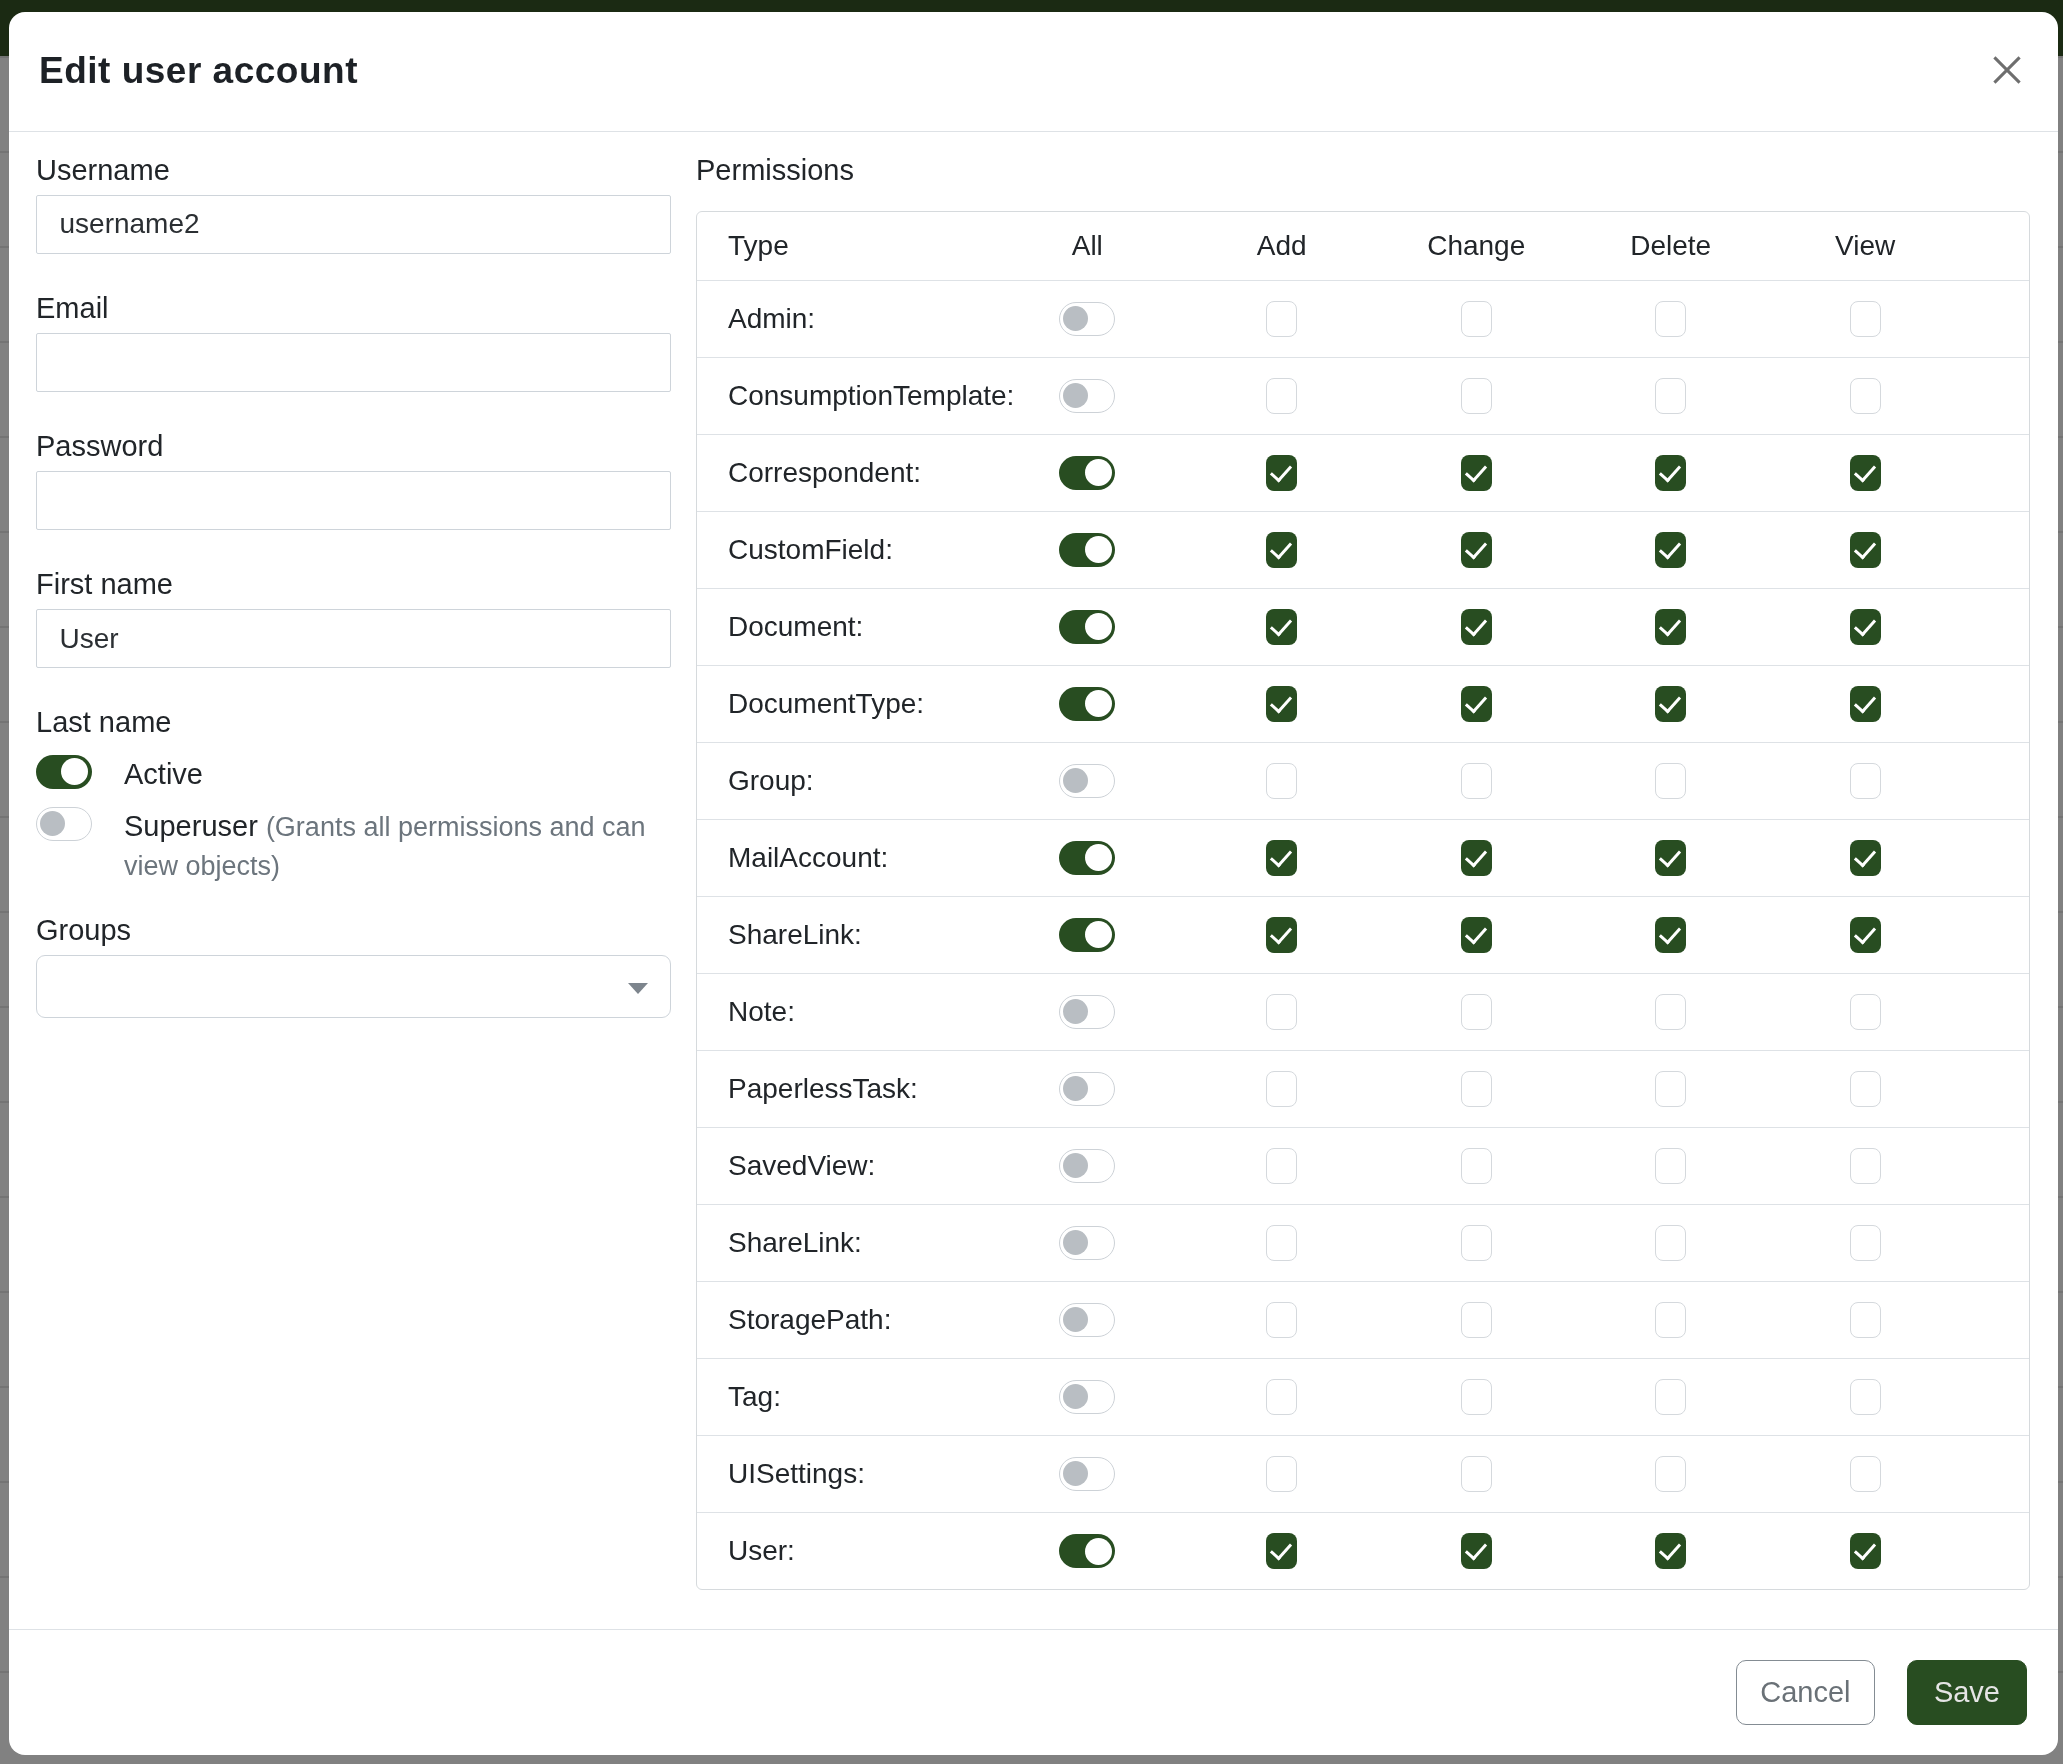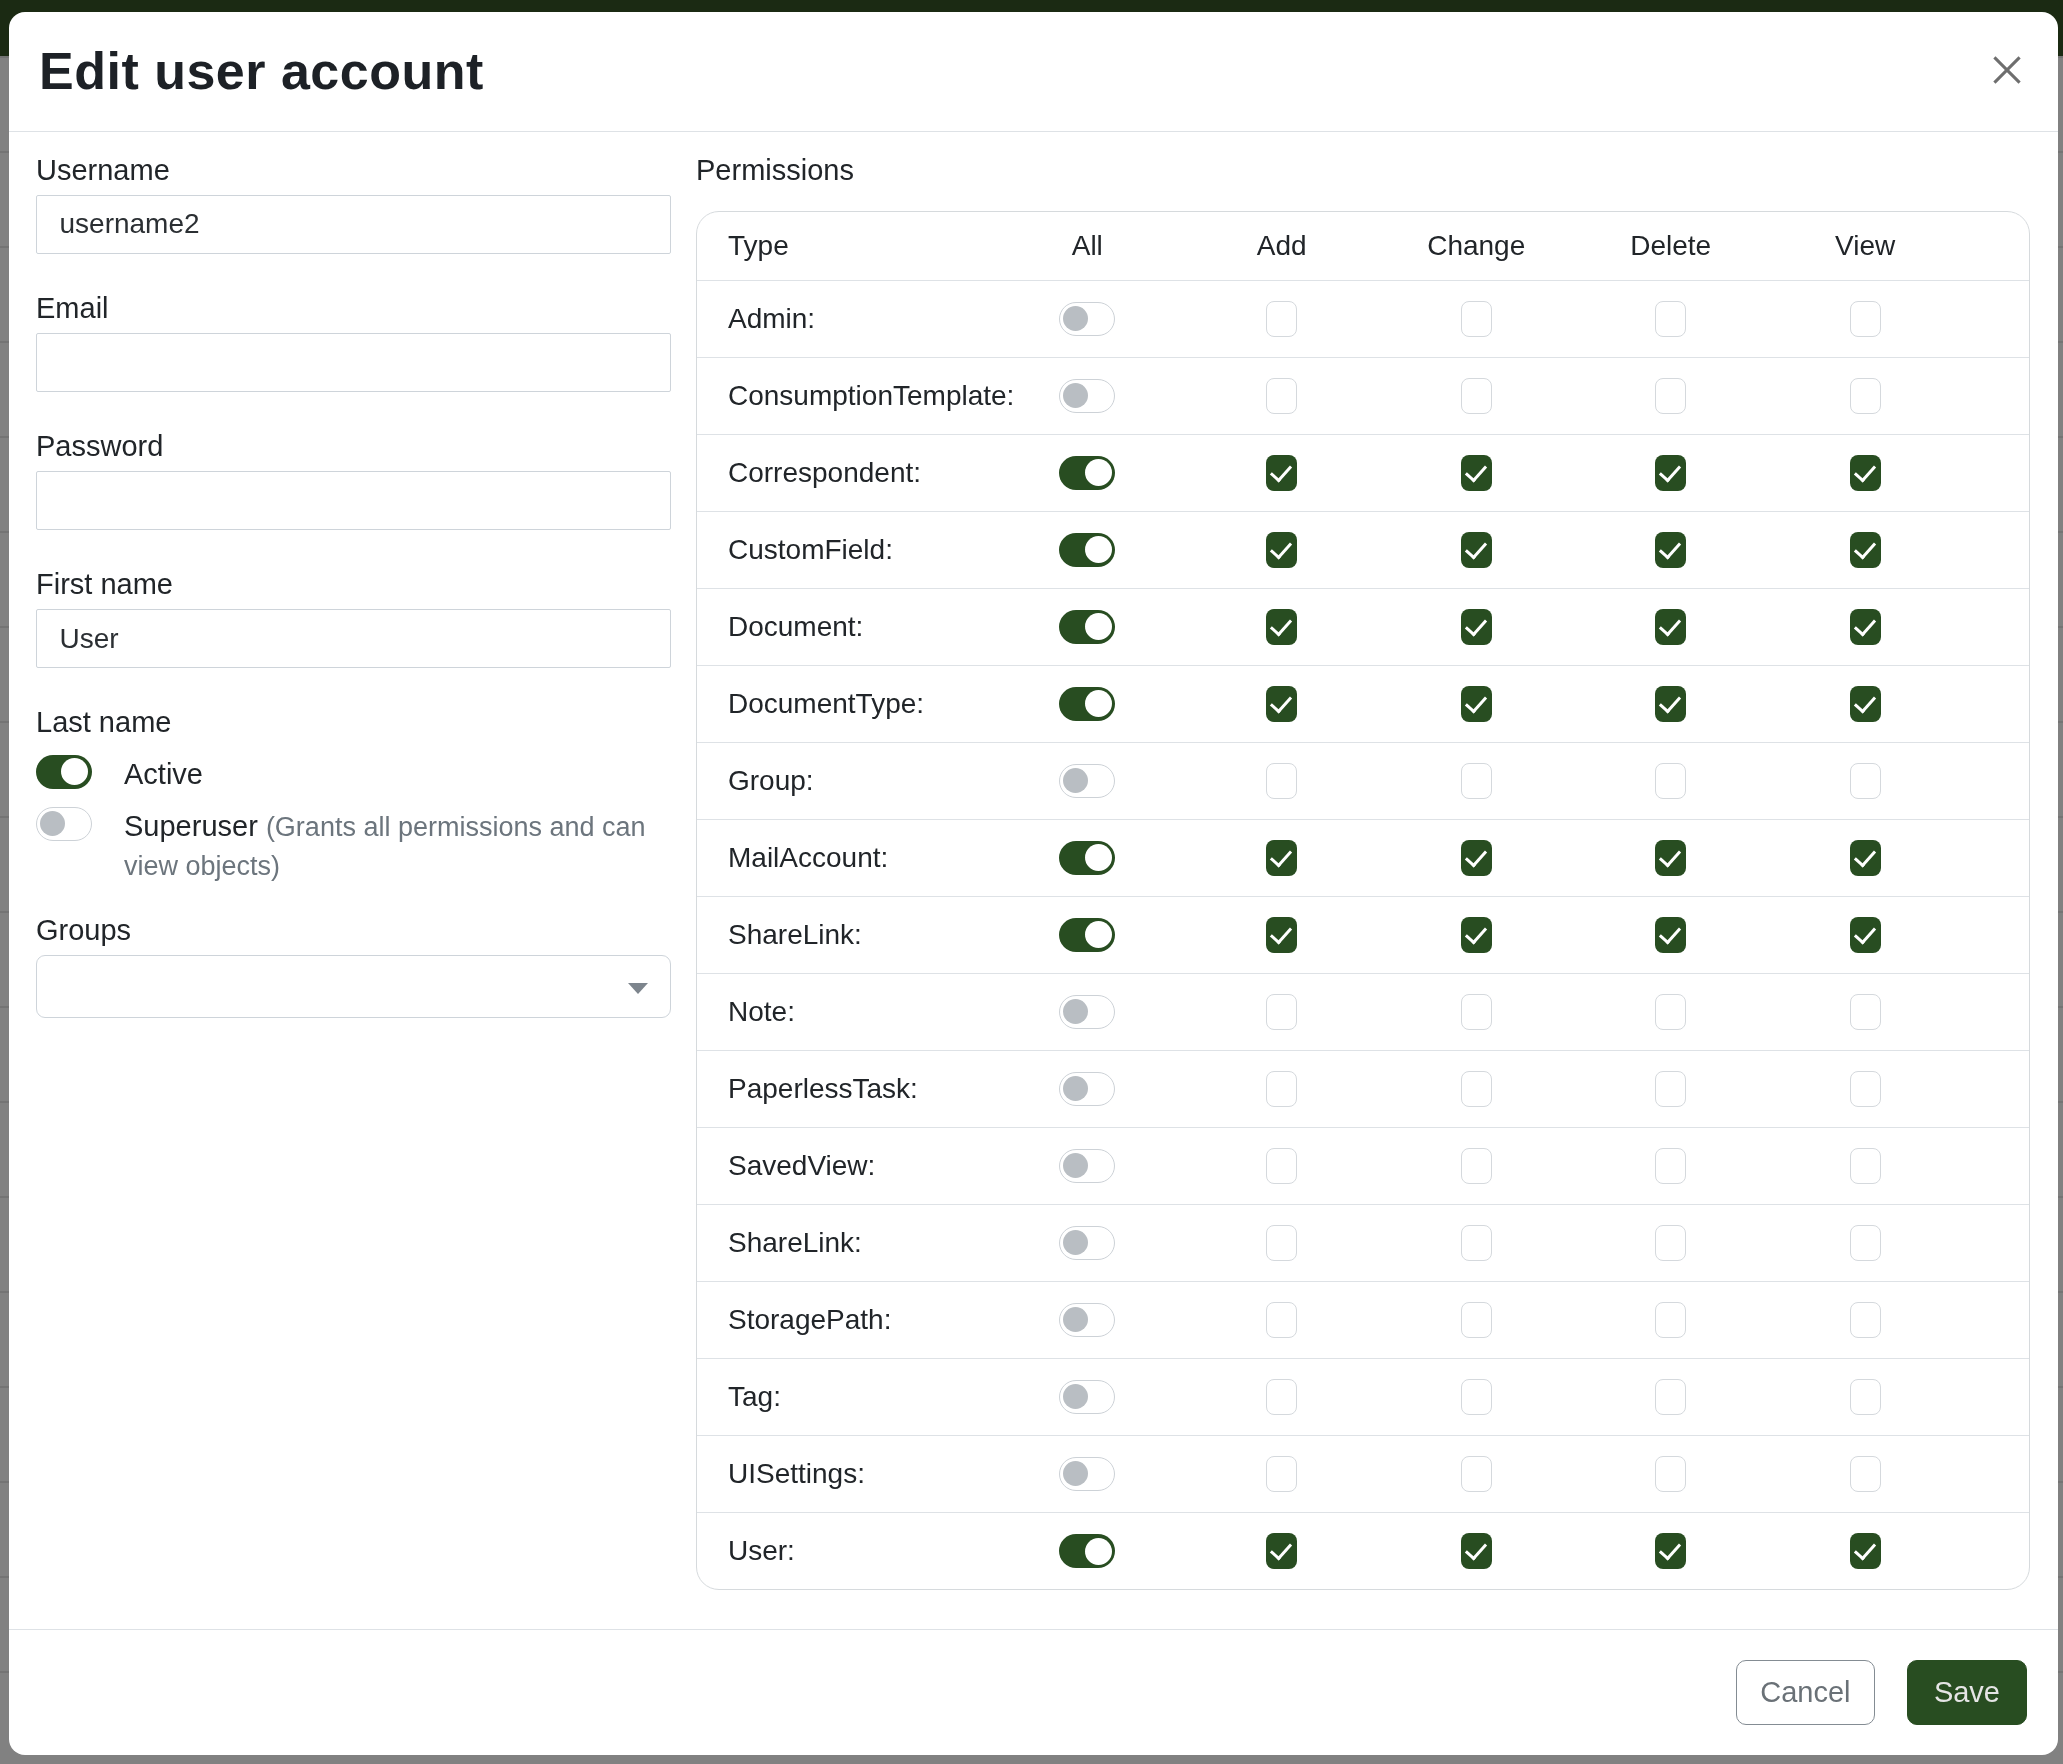--- a/index.html
+++ b/index.html
@@ -33,21 +33,21 @@
     overflow:hidden;
   }
   
   .modal-header{
     height:120px;flex:0 0 120px;
     border-bottom:1.8px solid var(--divider);
     display:flex;align-items:center;
     padding:0 31px 0 30px;
   }
   .modal-title{
-    font-size:52px;font-weight:bold;color:#1d2126;letter-spacing:0.5px;
+    font-size:37px;font-weight:bold;color:#1d2126;letter-spacing:0.5px;
   }
   .close-btn{
     margin-left:auto;width:41px;height:41px;border:none;background:transparent;
     display:flex;align-items:center;justify-content:center;cursor:pointer;
   }
   
   .modal-body{
     flex:1 1 auto;
     display:flex;
     padding:20px 28px 0 27px;
@@ -106,21 +106,21 @@
     position:relative;background:#fff;cursor:pointer;
   }
   .select-caret{
     position:absolute;right:21.6px;top:27px;width:0;height:0;
     border-left:10px solid transparent;border-right:10px solid transparent;
     border-top:11.7px solid #7d858d;
   }
   
   .perm-table-wrap{
     margin-top:23.4px;
-    border:1.8px solid #d6dadd;border-radius:23px;overflow:hidden;
+    border:1.8px solid #d6dadd;border-radius:6px;overflow:hidden;
   }
   table{width:100%;border-collapse:collapse;table-layout:fixed;}
   thead th{
     font-weight:normal;font-size:28px;color:var(--text);
     height:68px;vertical-align:middle;
     border-bottom:1.8px solid var(--divider);
   }
   th.type-col,td.type-cell{text-align:left;padding-left:31px;}
   th.ctl-col,td.ctl-cell{text-align:center;}
   tbody td{

